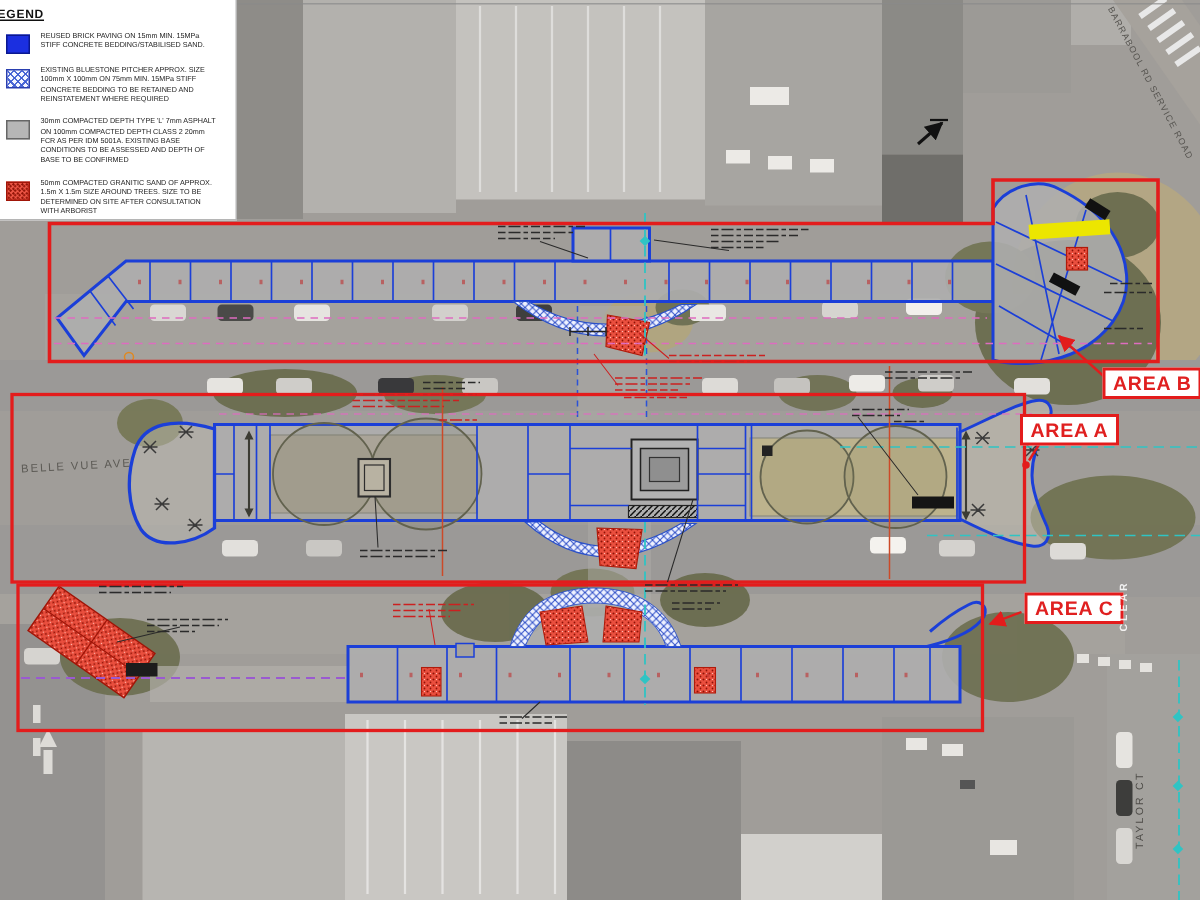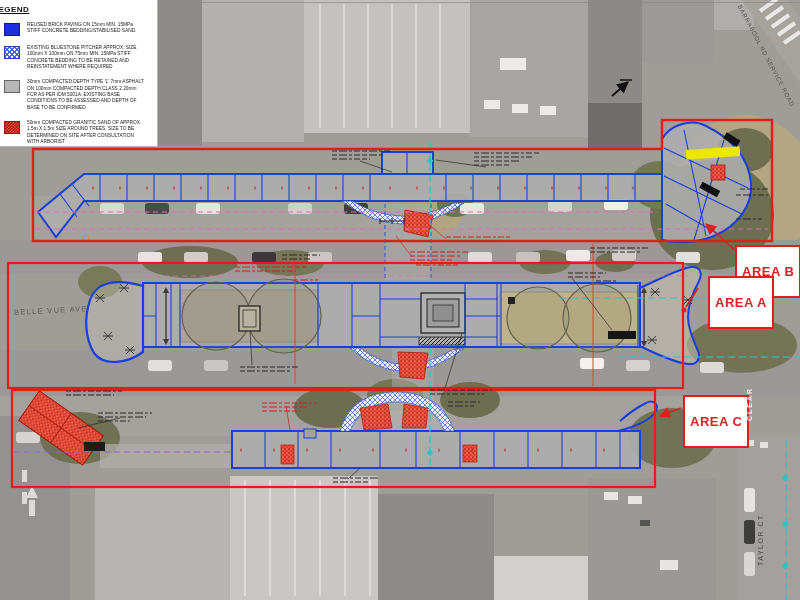--- a/index.html
+++ b/index.html
@@ -23,23 +23,23 @@
      repeating-linear-gradient(-45deg,rgba(58,90,210,.9) 0 1px,#f4f6ff 1px 3.5px);
      border:1px solid #2a3fb0;}
   .sw-asphalt{background:#b6b6b6;border:1px solid #666;}
   .sw-sand{background:
      radial-gradient(circle at 30% 30%,#8f1206 .6px,transparent .9px),
      radial-gradient(circle at 70% 70%,#8f1206 .6px,transparent .9px),#ef5746;
      background-size:3px 3px,3px 3px,auto;border:1px solid #a01508;}
 
   
   .area-tag{background:#fff;border:2px solid #e31c1c;color:#e02020;font-weight:bold;
-            font-size:13px;line-height:17px;padding:16px 5px;letter-spacing:.5px;}
+            font-size:13px;line-height:17px;padding:0 5px;letter-spacing:.5px;}
   #tag-b{left:735px;top:245px;}
-  #tag-a{left:708px;top:276px;}
+  #tag-a{left:680px;top:276px;}
   #tag-c{left:683px;top:395px;}
 
   
   .street{color:#5d5b56;letter-spacing:1.3px;}
   #st-belle{left:14px;top:306px;font-size:7.5px;transform:rotate(-3deg);}
   #st-barrabool{left:742px;top:4px;font-size:6px;letter-spacing:.8px;
                 transform:rotate(62deg);transform-origin:0 0;color:#55534f;}
   #st-taylor{left:757px;top:566px;font-size:7px;letter-spacing:1.5px;color:#4e4c48;
              transform:rotate(-90deg);transform-origin:0 0;}
   #mk-clear{left:746px;top:421px;font-size:7px;font-weight:bold;letter-spacing:2px;

